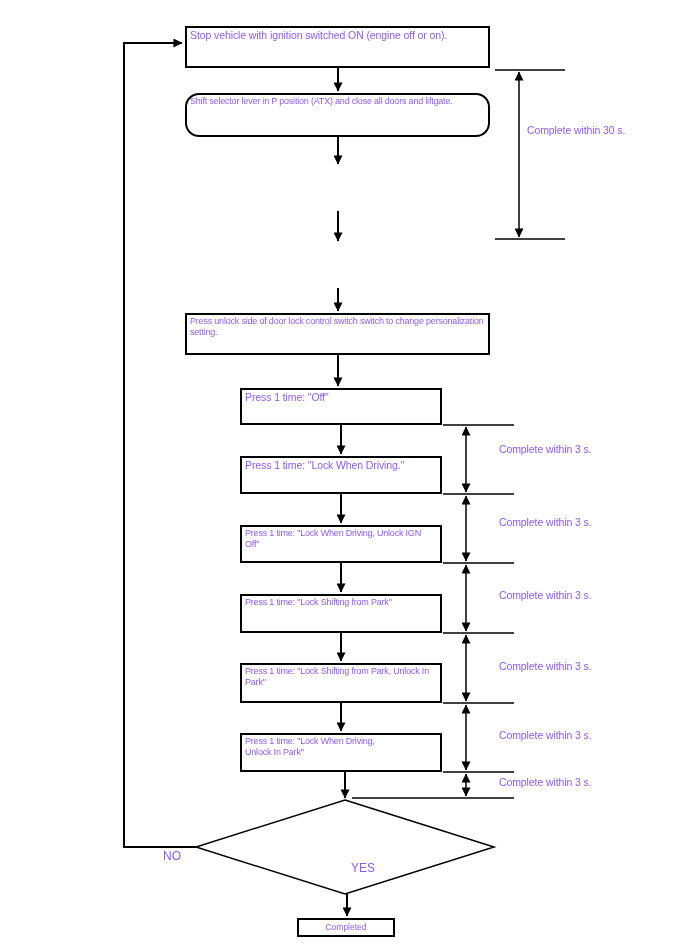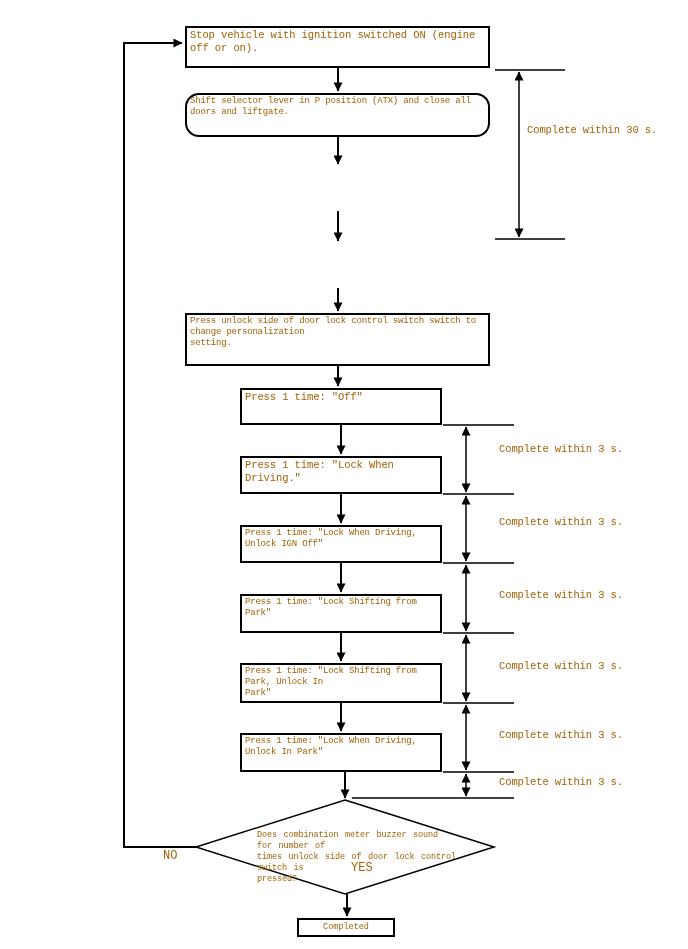--- a/index.html
+++ b/index.html
@@ -1,31 +1,31 @@
 <!DOCTYPE html>
 <html><head>
 <meta charset="utf-8">
 <style>
   html,body{margin:0;padding:0;background:#ffffff;}
   #canvas{
     position:relative;width:688px;height:949px;background:#ffffff;
-    font-family:Liberation Mono, monospace;color:#a16207;overflow:hidden;
+    font-family:Liberation Sans, sans-serif;color:#8b5cf6;overflow:hidden;
   }
   #lines{position:absolute;left:0;top:0;}
   .box{
     position:absolute;box-sizing:border-box;border:2px solid #000000;background:#ffffff;
     padding:1px 3px;white-space:pre-line;line-height:1.2;z-index:2;
   }
   .lg{font-size:10.5px;letter-spacing:-0.1px;}
   .sm{font-size:9px;letter-spacing:-0.2px;}
   .b1{left:185px;top:26px;width:305px;height:42px;}
   .b2{left:185px;top:93px;width:305px;height:44px;border-radius:14px;}
   .b3{left:185px;top:166px;width:305px;height:45px;}
   .b4{left:185px;top:243px;width:305px;height:45px;}
-  .b5{left:185px;top:313px;width:305px;height:53px;}
+  .b5{left:185px;top:313px;width:305px;height:42px;}
   .b6{left:240px;top:388px;width:202px;height:37px;}
   .b7{left:240px;top:456px;width:202px;height:38px;}
   .b8{left:240px;top:525px;width:202px;height:38px;}
   .b9{left:240px;top:594px;width:202px;height:39px;}
   .b10{left:240px;top:663px;width:202px;height:40px;}
   .b11{left:240px;top:733px;width:202px;height:39px;}
   .decision-text{
     position:absolute;left:257px;top:830px;width:200px;z-index:2;
     font-size:8.5px;line-height:1.3;letter-spacing:-0.1px;word-spacing:1.5px;white-space:pre-line;
   }
@@ -109,23 +109,20 @@
 setting.</div>
   <div class="box lg b6">Press 1 time: "Off"</div>
   <div class="box lg b7">Press 1 time: "Lock When Driving."</div>
   <div class="box sm b8">Press 1 time: "Lock When Driving, Unlock IGN Off"</div>
   <div class="box sm b9">Press 1 time: "Lock Shifting from Park"</div>
   <div class="box sm b10">Press 1 time: "Lock Shifting from Park, Unlock In
 Park"</div>
   <div class="box sm b11">Press 1 time: "Lock When Driving,
 Unlock In Park"</div>
 
-  <div class="decision-text">Does combination meter buzzer sound for number of
-times unlock side of door lock control switch is
-pressed?</div>
 
   <div class="terminal">Completed</div>
 
   <span class="branch no-label">NO</span>
   <span class="branch yes-label">YES</span>
 
   <span class="dim-label t20">Complete within 30 s.</span>
   <span class="dim-label t3a">Complete within 3 s.</span>
   <span class="dim-label t3b">Complete within 3 s.</span>
   <span class="dim-label t3c">Complete within 3 s.</span>

